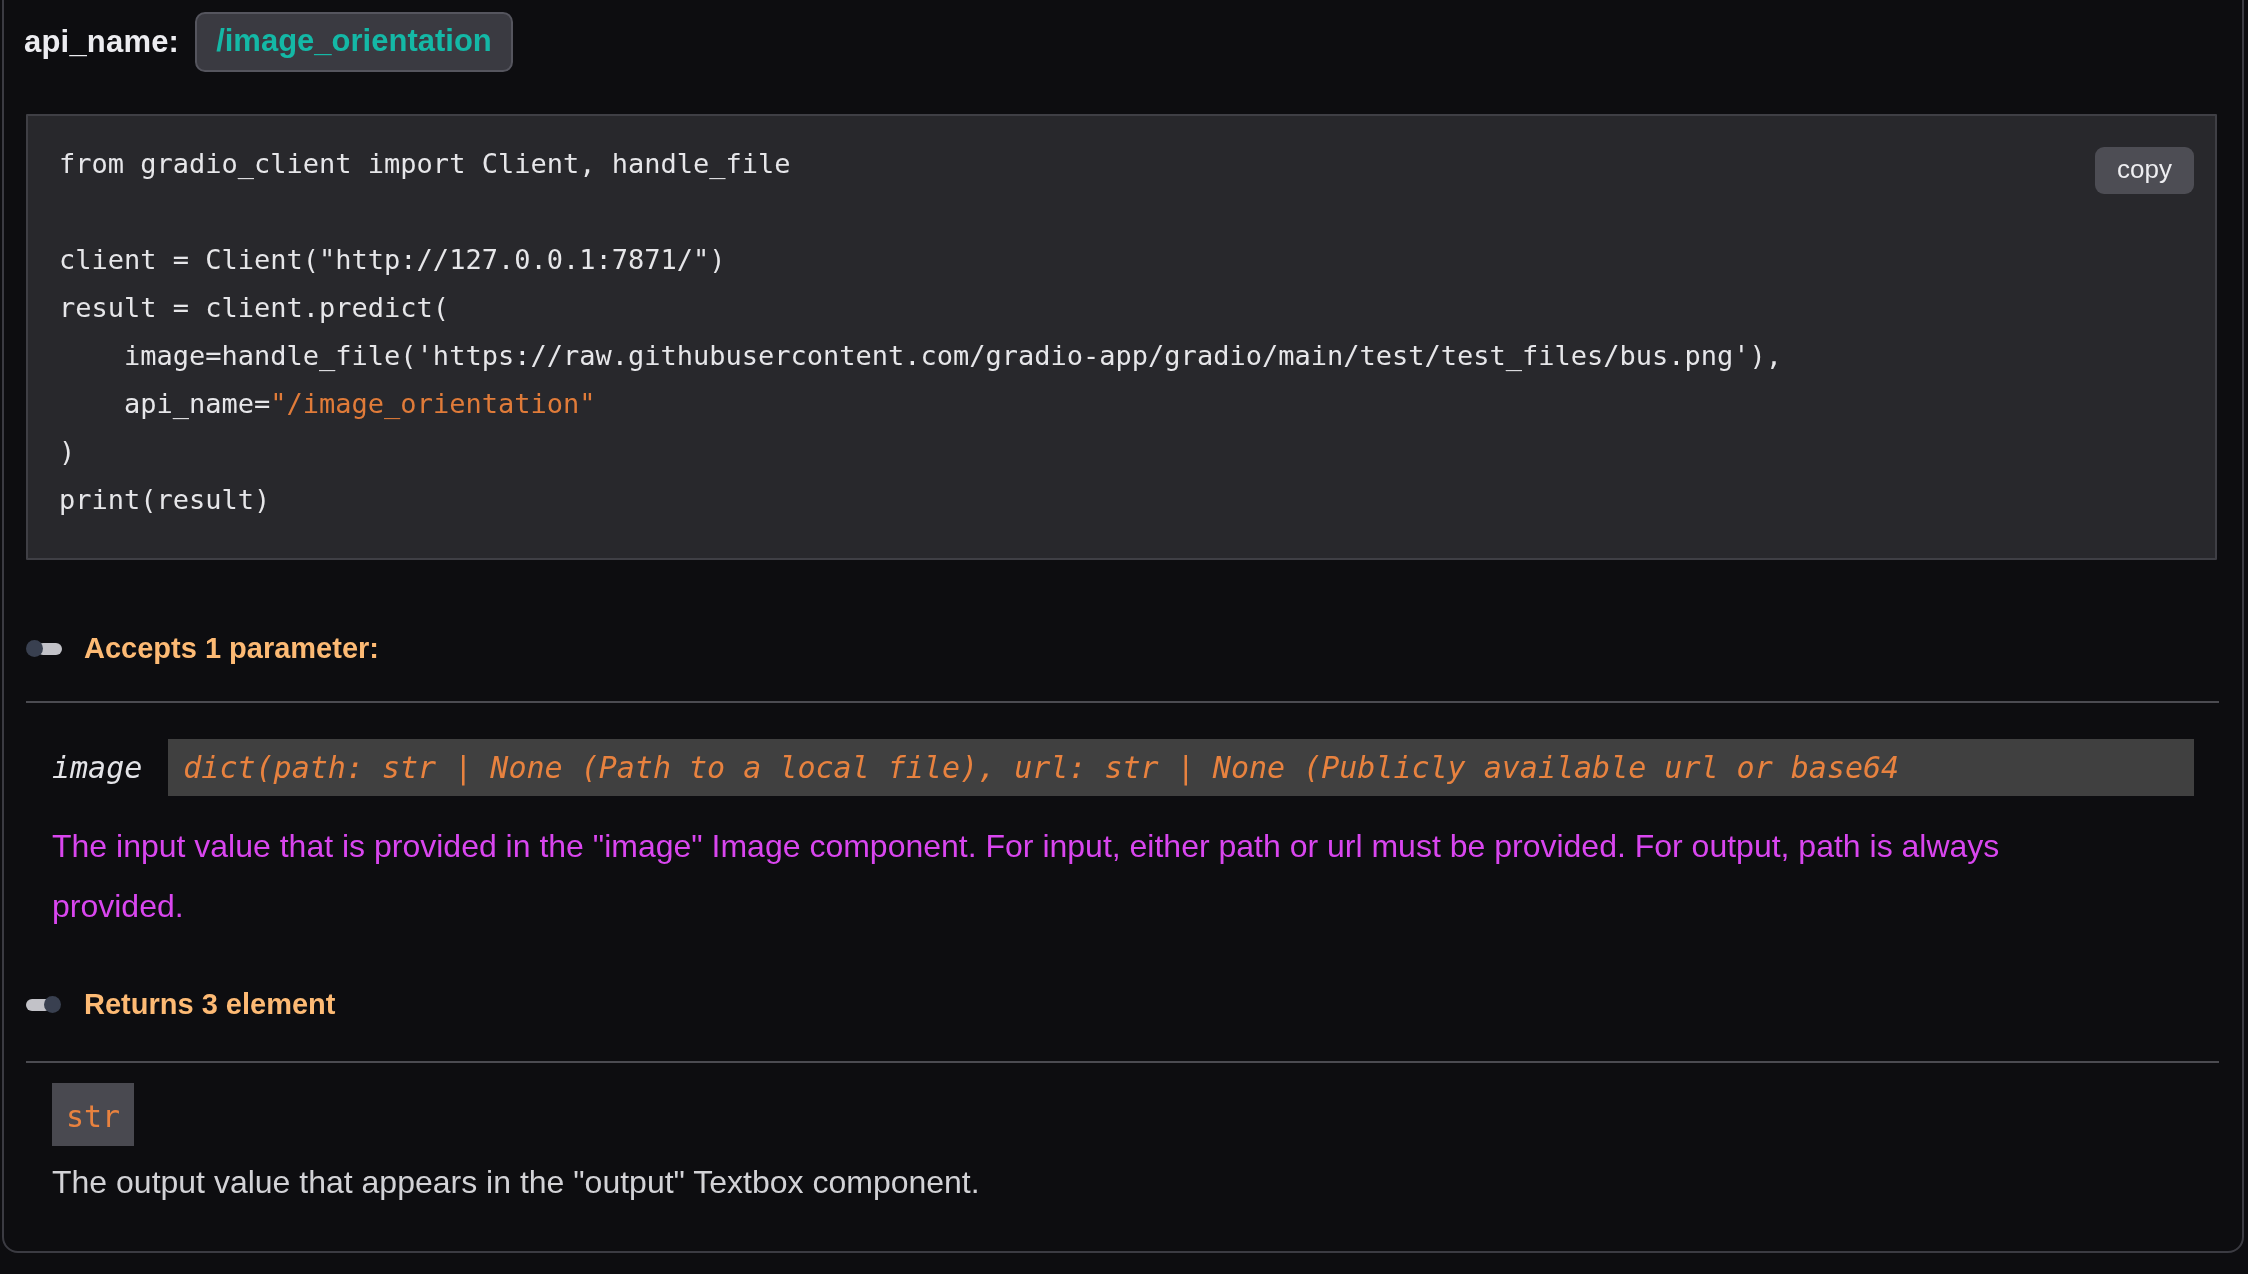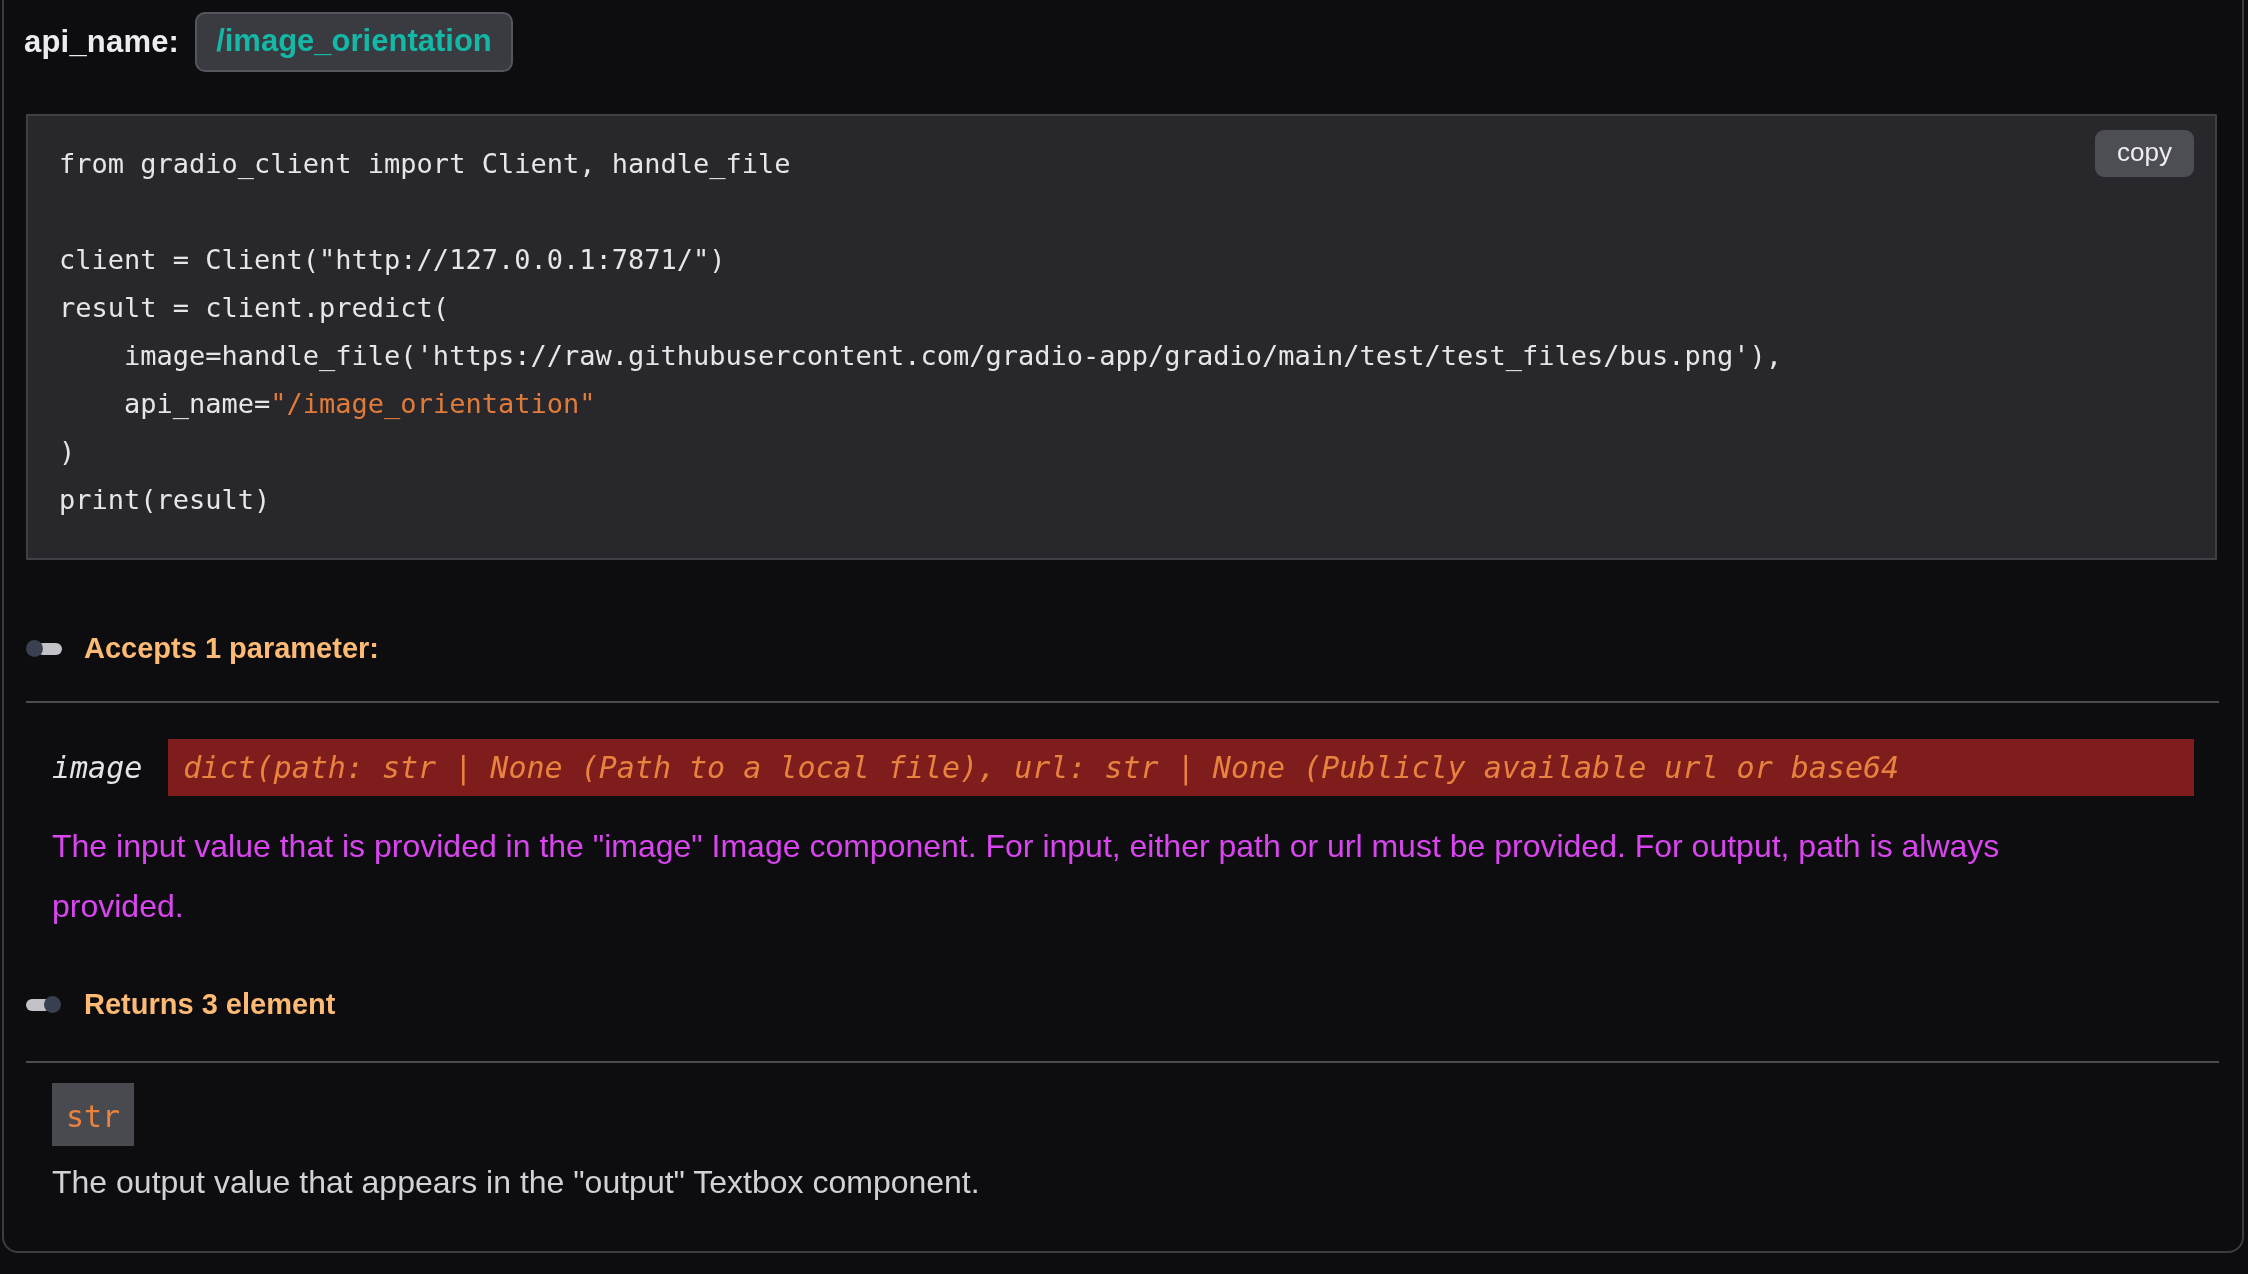--- a/index.html
+++ b/index.html
@@ -28,21 +28,21 @@
     overflow:hidden;
   }
   .code-content {
     padding:24px 0 0 31px;
     font-family:"DejaVu Sans Mono", monospace;
     font-size:27px; line-height:48px; color:#e6e6e9;
     white-space:pre; overflow:hidden;
   }
   .tok-orange { color:#e07b39; }
   .copy-button {
-    position:absolute; top:14px; right:21px;
+    position:absolute; top:31px; right:21px;
     background:#4d4d54; color:#eeeef1; border:none; border-radius:9px;
     padding:7px 22px 9px; font-size:26px;
     font-family:"Liberation Sans", sans-serif; cursor:pointer;
   }
 
   
   .section-heading { display:flex; align-items:center; gap:22px; }
   .section-heading .txt { font-size:29px; font-weight:700; color:#fdba74; }
   .toggle-icon { position:relative; width:36px; height:17px; flex:0 0 auto; }
   .toggle-icon .track { position:absolute; top:3px; width:25px; height:12px;
@@ -54,21 +54,21 @@
   .toggle-right .track { left:0; }
   .toggle-right .knob  { right:1px; }
 
   .divider { border:none; height:2px; background:#4b4b51; width:2193px; }
 
   
   .param-row { display:flex; align-items:center; margin:36px 0 0 26px; width:2142px;font-style:italic; }
   .param-name { font-family:"DejaVu Sans Mono", monospace; font-size:30px; color:#e4e4e8;
                 flex:0 0 auto; }
   .type-badge {
-    margin-left:26px; background:#7f1d1d; padding:11px 0 11px 15px;
+    margin-left:26px; background:#404040; padding:11px 0 11px 15px;
     font-family:"DejaVu Sans Mono", monospace; font-size:30px; color:#e8823f;
     white-space:nowrap; overflow:hidden; flex:1 1 auto;
   }
 
   .desc { margin:20px 0 0 26px; max-width:2010px;
           font-size:32px; line-height:60px; color:#d946ef; }
 
   
   .ret-badge {
     display:inline-block; margin:20px 0 0 26px; background:#494950;

